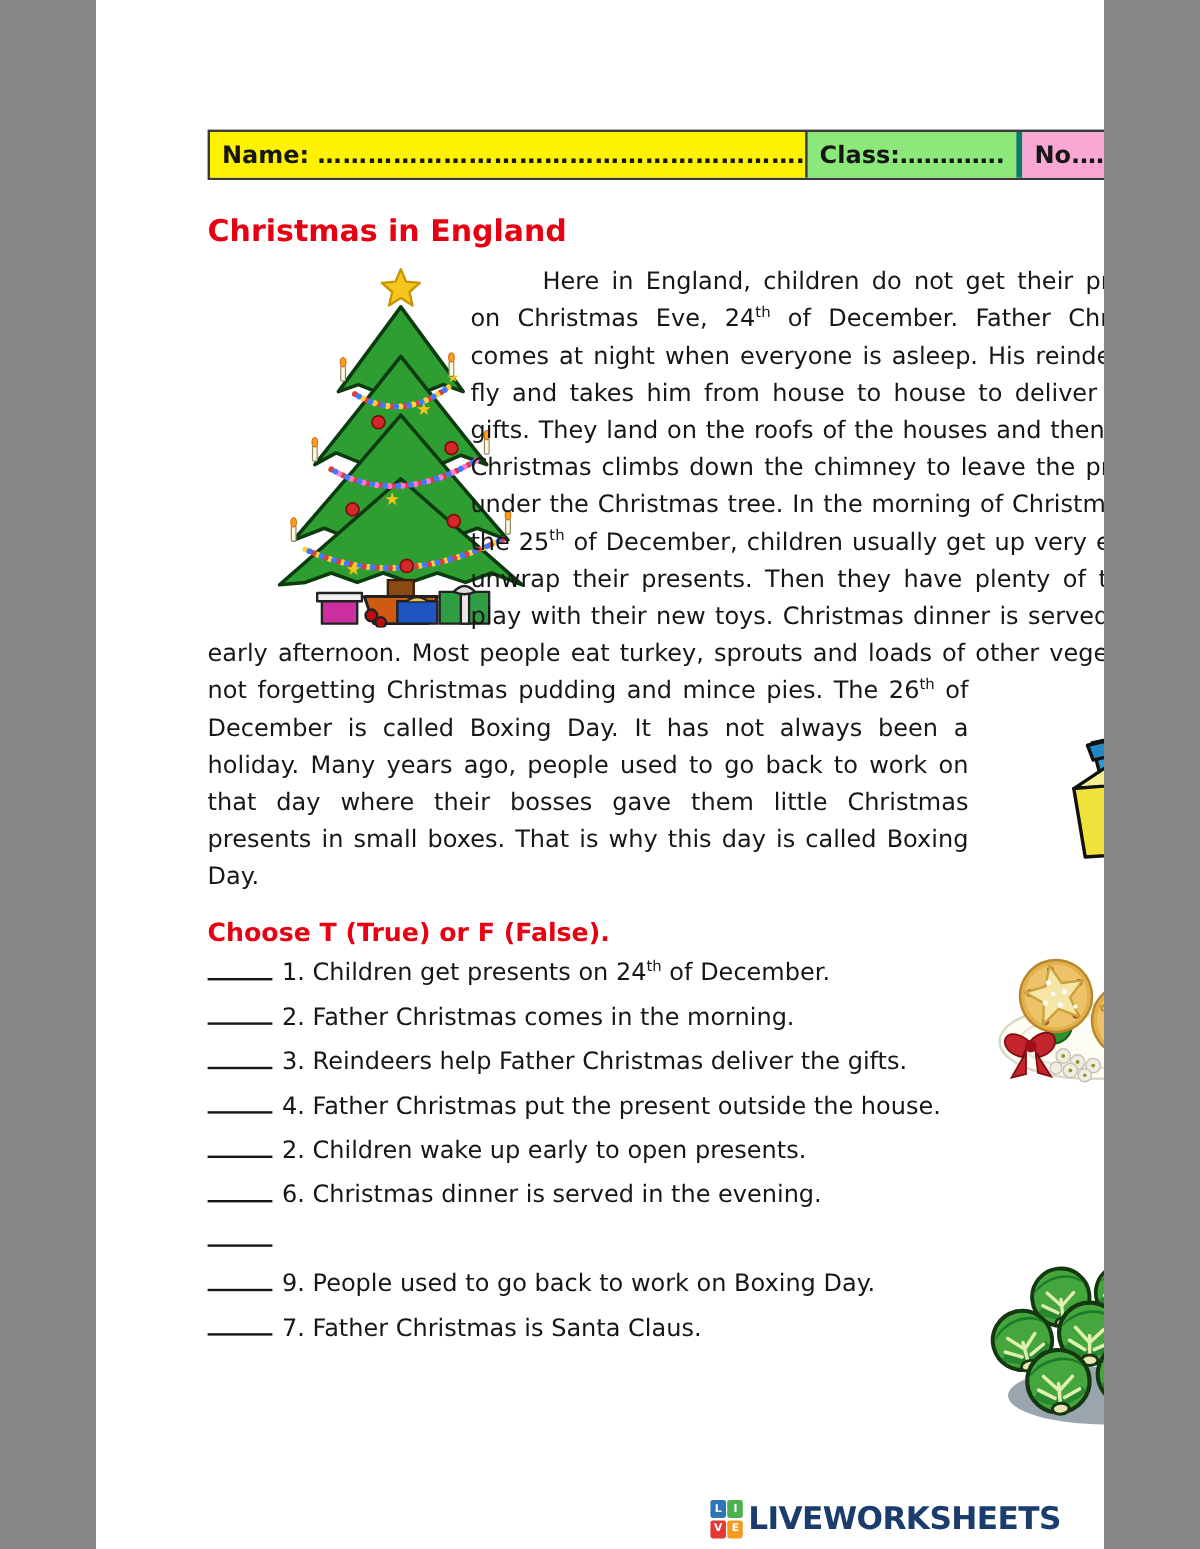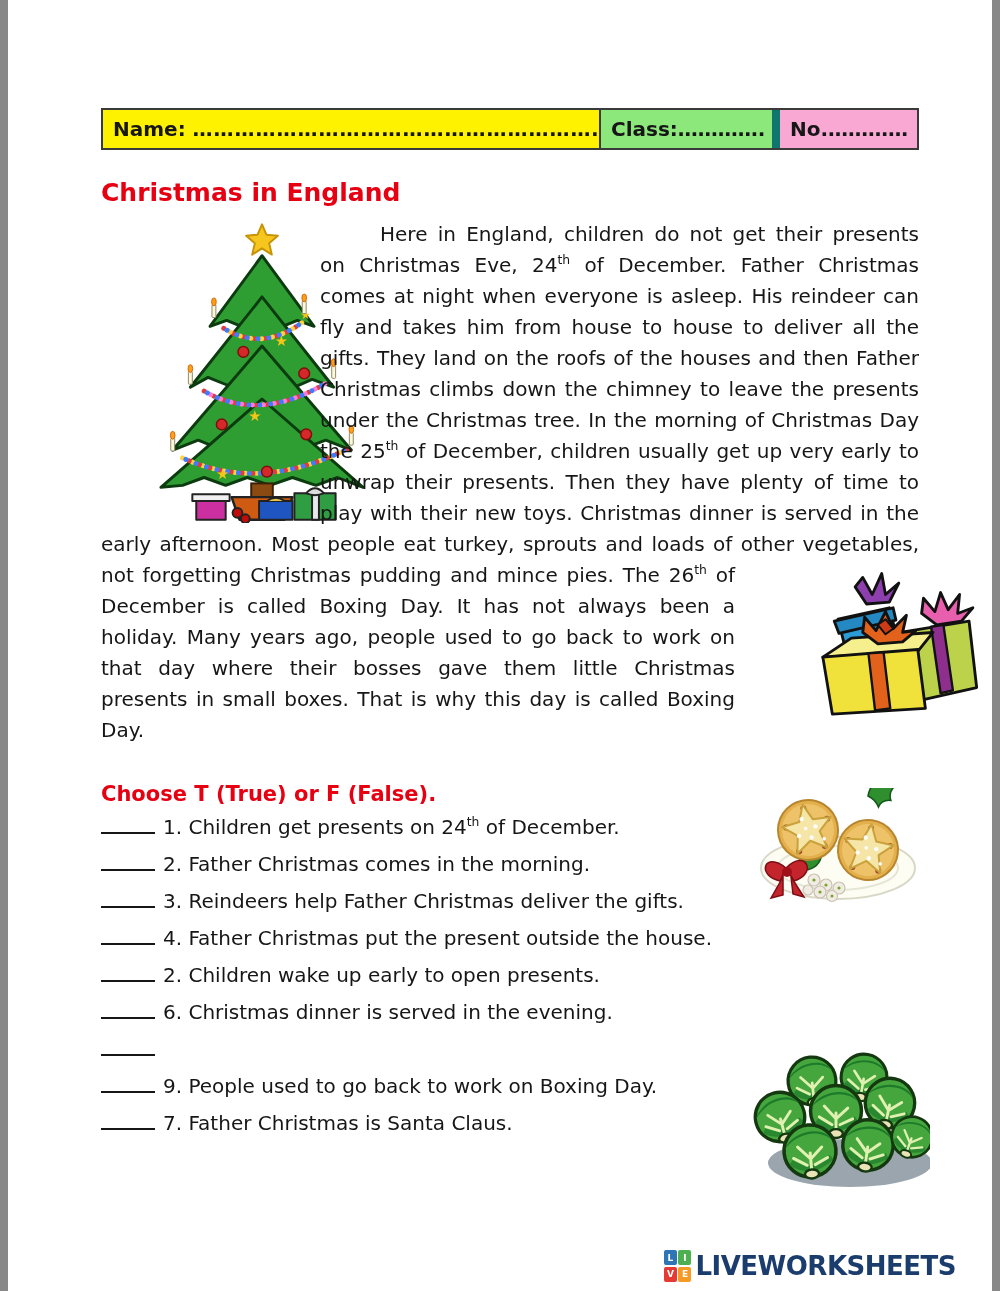--- a/index.html
+++ b/index.html
@@ -1,29 +1,29 @@
 <!DOCTYPE html>
 <html><head>
 <meta charset="utf-8">
 <style>
   html,body{margin:0;padding:0;background:#888;}
-  .page{position:relative;width:984px;height:1291px;background:#ffffff;margin:0 auto;
+  .page{position:relative;width:840px;height:1291px;background:#ffffff;margin:0 auto;
         font-family:"DejaVu Sans", sans-serif;color:#161616;overflow:hidden;}
   .content{position:absolute;left:93px;top:108px;width:818px;}
   
   .idbar{display:flex;height:42px;border:2px solid #3a3a3a;box-sizing:border-box;}
   .idbar .cell{display:flex;align-items:center;font-weight:bold;font-size:20px;
                padding-left:10px;white-space:nowrap;overflow:hidden;box-sizing:border-box;}
   .cell-name{width:496px;background:#fff200;}
-  .cell-class{width:181px;background:#8ce87b;border-left:2px solid #3a3a3a;border-right:8px solid #0f766e;}
+  .cell-class{width:181px;background:#8ce87b;border-left:2px solid #3a3a3a;border-right:5px solid #0f766e;}
   .cell-no{flex:1;background:#f9a8d4;}
   .dots{font-weight:bold;letter-spacing:1px;}
   
   .title{margin-top:28px;font-size:25px;font-weight:bold;color:#e60012;}
-  .tf-heading{margin-top:36px;font-size:21px;font-weight:bold;color:#e60012;}
+  .tf-heading{margin-top:19px;font-size:21px;font-weight:bold;color:#e60012;}
   
   .passage{margin-top:12px;font-size:20px;line-height:31px;text-align:justify;text-indent:60px;}
   .tree-float{float:left;width:211px;height:302px;margin:2px 12px 2px -4px;}
   .presents-float{float:right;width:172px;height:150px;margin:6px -2px 4px 14px;}
   sup{font-size:0.62em;line-height:0;}
   
   .tf-list{margin-top:6px;font-size:20px;}
   .tf-row{margin-top:9px;height:28px;white-space:nowrap;}
   .blank{display:inline-block;width:54px;height:16px;border-bottom:2.5px solid #161616;
          margin-right:8px;vertical-align:baseline;}

